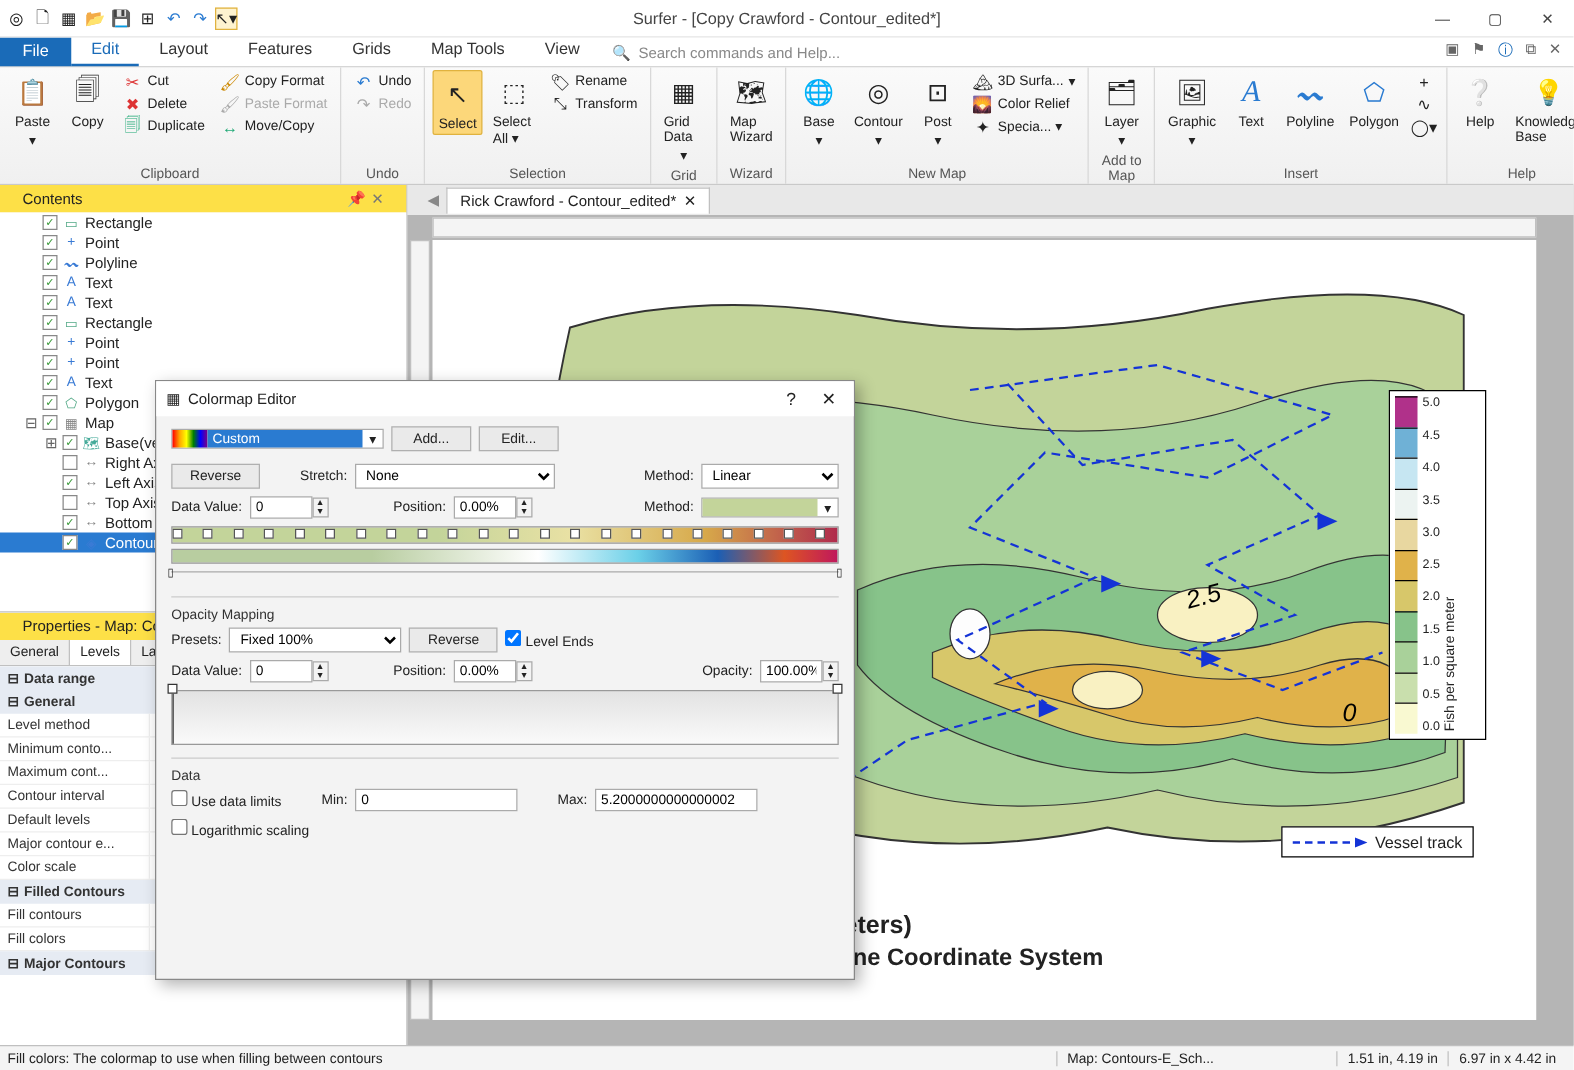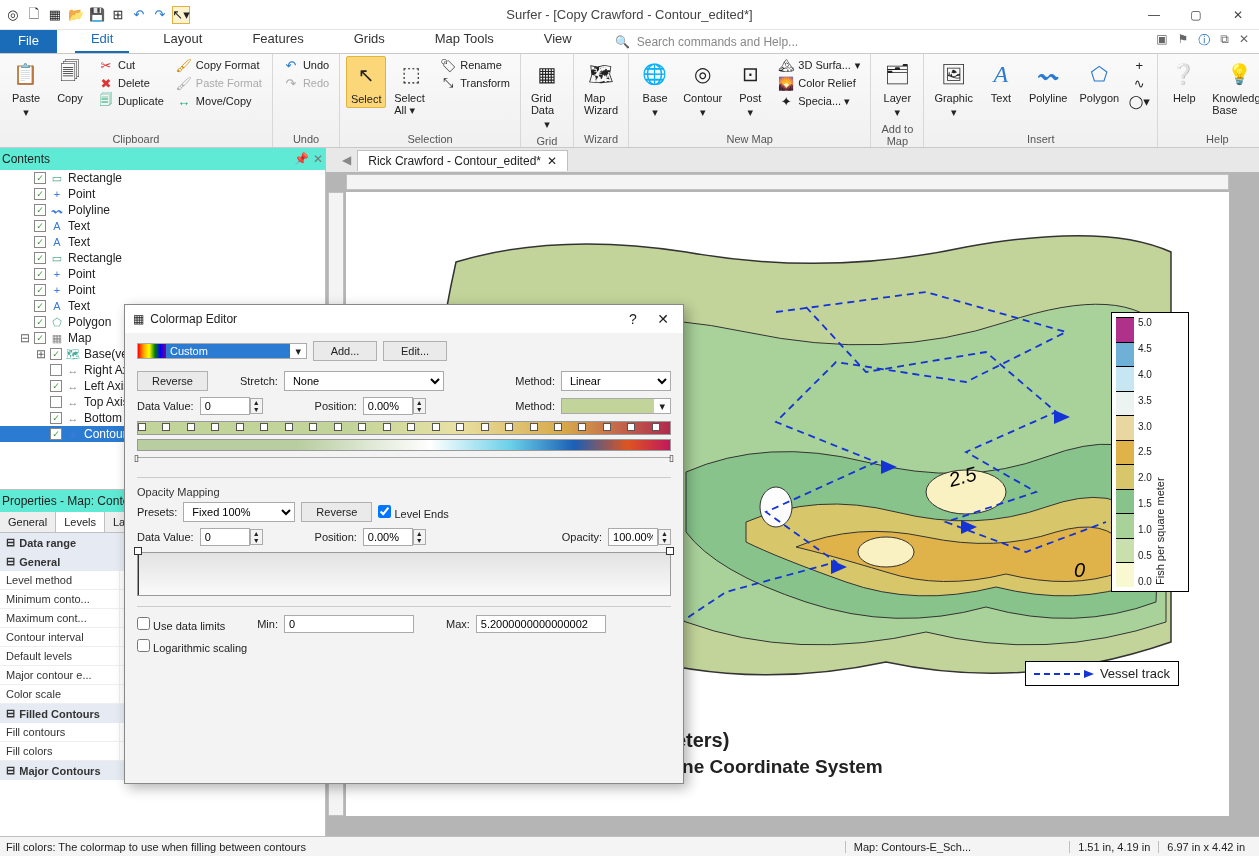--- a/index.html
+++ b/index.html
@@ -7,21 +7,21 @@
 
 
 .titlebar { height: 30px; background: #fff; display: flex; align-items: center; position: relative; border-bottom: 1px solid #e5e5e5; }
 .titlebar .quick { display: flex; gap: 3px; padding: 2px 4px; }
 .titlebar .qbtn { width:18px; height:18px; display:flex; align-items:center; justify-content:center; font-size:13px; cursor:pointer; }
 .titlebar .title { position:absolute; left:50%; transform:translateX(-50%); color:#444; font-size:13px; }
 .titlebar .winbtns { margin-left:auto; display:flex; }
 .titlebar .winbtns div { width:42px; height:30px; display:flex; align-items:center; justify-content:center; color:#444; font-size:12px; }
 
 
-.menubar { height: 24px; display:flex; align-items:flex-end; border-bottom:1px solid #c9c9c9; background:#fff;gap:18px; }
+.menubar { height: 24px; display:flex; align-items:flex-end; border-bottom:1px solid #c9c9c9; background:#fff; }
 .filetab { background:#1a6bb8; color:#fff; padding:5px 18px; font-size:13px; }
 .menutab { padding:5px 16px; font-size:13px; color:#333; border-bottom:2px solid transparent; }
 .menutab.active { border-bottom:2px solid #1a6bb8; color:#1a6bb8; }
 .search { flex:0 0 200px; margin-left:10px; display:flex; align-items:center; color:#888; font-size:12px; gap:6px; padding-bottom:4px; }
 .help-area { margin-left:auto; display:flex; gap:10px; padding:4px 10px; color:#666; }
 
 
 .ribbon { height:94px; background:linear-gradient(#fafafa,#f0f0f0); display:flex; border-bottom:1px solid #c9c9c9; }
 .rgroup { display:flex; flex-direction:column; border-right:1px solid #d8d8d8; padding:2px 6px 0 6px; }
 .rgroup .body { flex:1; display:flex; align-items:flex-start; gap:4px; }
@@ -29,21 +29,21 @@
 .bigbtn { display:flex; flex-direction:column; align-items:center; gap:2px; padding:2px 4px; font-size:11px; min-width:40px; }
 .bigbtn .ic { width:32px; height:32px; display:flex; align-items:center; justify-content:center; font-size:20px; }
 .smbtn { display:flex; align-items:center; gap:4px; padding:1px 4px; font-size:11px; white-space:nowrap; }
 .smbtn .ic { width:16px; height:16px; display:flex; align-items:center; justify-content:center; font-size:13px; }
 .vstack { display:flex; flex-direction:column; gap:0px; }
 .sel-btn { background:#fcd77a; border:1px solid #e0b23f; border-radius:2px; }
 
 
 .layout { display:flex; height:calc(100% - 30px - 24px - 94px - 20px); }
 .left { width:326px; display:flex; flex-direction:column; border-right:1px solid #c0c0c0; background:#f6f6f6; }
-.panehdr { background:#5eead4; padding:4px 2px; font-size:12px; display:flex; align-items:center; }
+.panehdr { background:#fde047; padding:4px 18px; font-size:12px; display:flex; align-items:center; }
 .panehdr .pin { margin-left:auto; color:#777; display:flex; gap:4px; }
 .tree { flex:0 0 auto; height:320px; overflow:auto; background:#fff; border-bottom:1px solid #c0c0c0; font-size:12px; position:relative; }
 .node { display:flex; align-items:center; gap:4px; padding:1px 4px 1px 20px; }
 .node.d1 { padding-left:36px; }
 .node .cb { width:12px; height:12px; border:1px solid #888; display:flex; align-items:center; justify-content:center; font-size:9px; color:#3a9a3a; background:#fff; }
 .node .cb.off { color:transparent; }
 .node .ic { width:14px; height:14px; display:flex; align-items:center; justify-content:center; font-size:11px; }
 .node.sel { background:#2a7bd1; color:#fff; }
 
 
@@ -691,21 +691,21 @@
      <span style="position:absolute;left:-3px;top:-5px;font-size:9px">▯</span>
      <span style="position:absolute;right:-3px;top:-5px;font-size:9px">▯</span>
    </div>
   </div>
   <hr class="hr">
 
   <div class="fs">
    <div class="leg">Opacity Mapping</div>
    <div class="row">
     <label>Presets:</label>
-    <select style="width:112px"><option>Fixed 100%</option></select>
+    <select style="width:138px"><option>Fixed 100%</option></select>
     <div class="btn">Reverse</div>
     <label><input type="checkbox" checked="" style=""> <span>Level Ends</span></label>
    </div>
    <div class="row">
     <label>Data Value:</label>
     <div class="spin">
             <input type="text" value="0" style="">
             <div class="ar">
               <span>▲</span>
               <span>▼</span>
@@ -731,20 +731,21 @@
           </div>
    </div>
    <div class="opbar">
     <span style="position:absolute;left:-4px;top:-6px;width:8px;height:8px;background:#fff;border:1px solid #333"></span>
     <span style="position:absolute;right:-4px;top:-6px;width:8px;height:8px;background:#fff;border:1px solid #333"></span>
    </div>
   </div>
   <hr class="hr">
 
   <div class="fs">
+   <div class="leg">Data</div>
    <div class="row">
     <label><input type="checkbox" style=""> <span>Use data limits</span></label>
     <span style="width:20px"></span>
     <label>Min:</label>
     <input type="text" style="width: 130px;" value="0">
     <span style="width:20px"></span>
     <label>Max:</label>
     <input type="text" style="width: 130px;" value="5.2000000000000002">
    </div>
    <div class="row">

